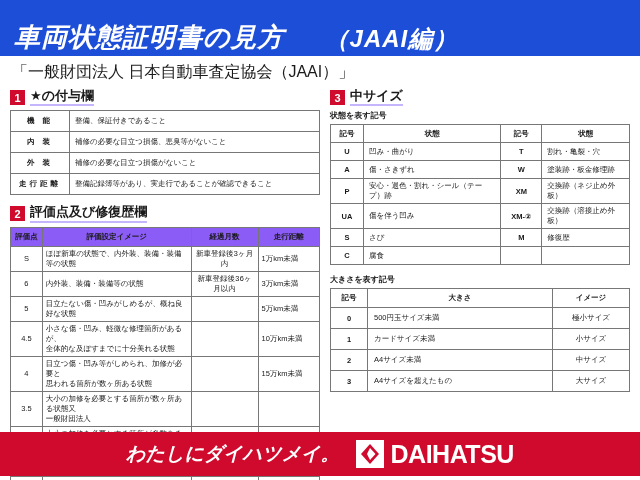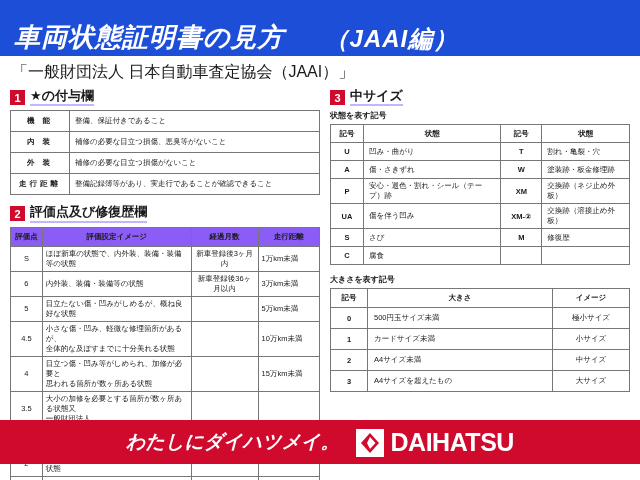--- a/index.html
+++ b/index.html
@@ -81,49 +81,49 @@
   .t-attach td.k{width:52px;text-align:center;font-weight:bold;letter-spacing:3px;}
   .t-attach td.v{padding-left:5px;}
 
   .t-eval th{
     text-align:center;font-weight:bold;background:#8b5cf6;font-size:7.5px;
     height:14px;
   }
   .t-eval td{height:14px;}
   .t-eval td.c0{width:26px;text-align:center;}
   .t-eval td.c1{width:152px;}
-  .t-eval td.c2{width:64px;text-align:center;}
+  .t-eval td.c2{width:64px;text-align:center;font-family:Liberation Mono, monospace;}
   .t-eval td.c3{width:58px;}
 
   
   .minihead{font-size:8px;font-weight:bold;margin:4px 0 3px 0;}
   .t-sym th{text-align:center;font-weight:bold;height:13px;font-size:7.5px;}
   .t-sym td{height:13px;text-align:center;}
   .t-sym td.sym{width:26px;font-weight:bold;}
   .t-sym td.des{text-align:left;padding-left:5px;}
 
   .t-size th{text-align:center;font-weight:bold;height:14px;font-size:7.5px;}
   .t-size td{height:16px;text-align:center;}
   .t-size td.sym{width:30px;font-weight:bold;}
   .t-size td.des{text-align:left;padding-left:6px;}
   .t-size td.img{width:70px;}
 
   
   .footer{
-    position:absolute;left:0;bottom:16px;
+    position:absolute;left:0;bottom:4px;
     width:640px;height:44px;
     background:#cf0a2c;
     display:flex;align-items:center;justify-content:center;
     gap:16px;
   }
   .footer .slogan{
     color:#fff;font-size:19px;font-weight:bold;font-style:italic;letter-spacing:0px;
   }
   .footer .logo{
-    display:flex;align-items:flex-end;gap:7px;
+    display:flex;align-items:flex-start;gap:7px;
   }
   .footer .mark{
     width:28px;height:28px;background:#fff;
     display:flex;align-items:center;justify-content:center;
   }
   .footer .mark svg{display:block;}
   .footer .brand{
     color:#fff;font-size:25px;font-weight:bold;letter-spacing:-0.5px;
   }
 </style>

